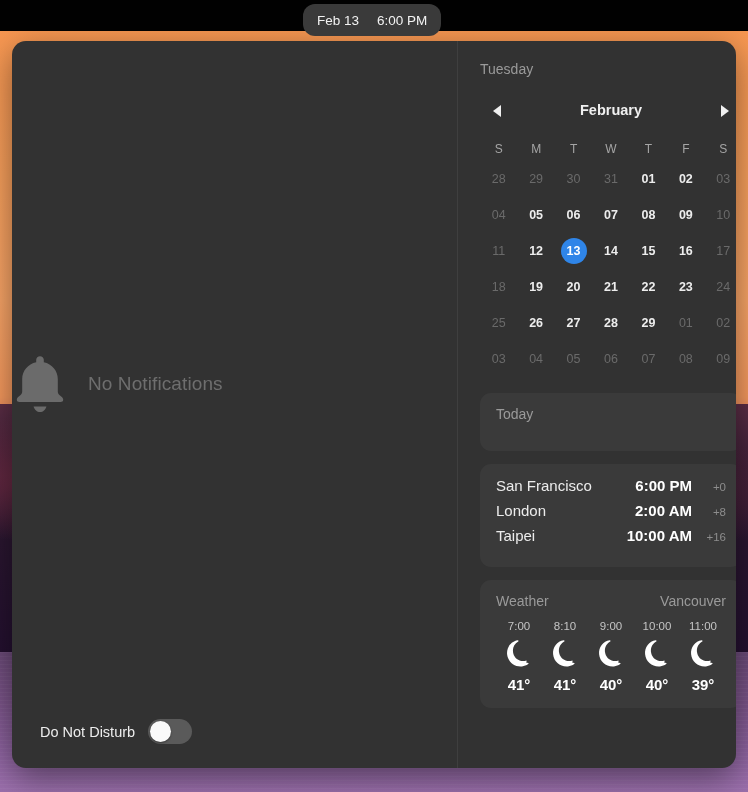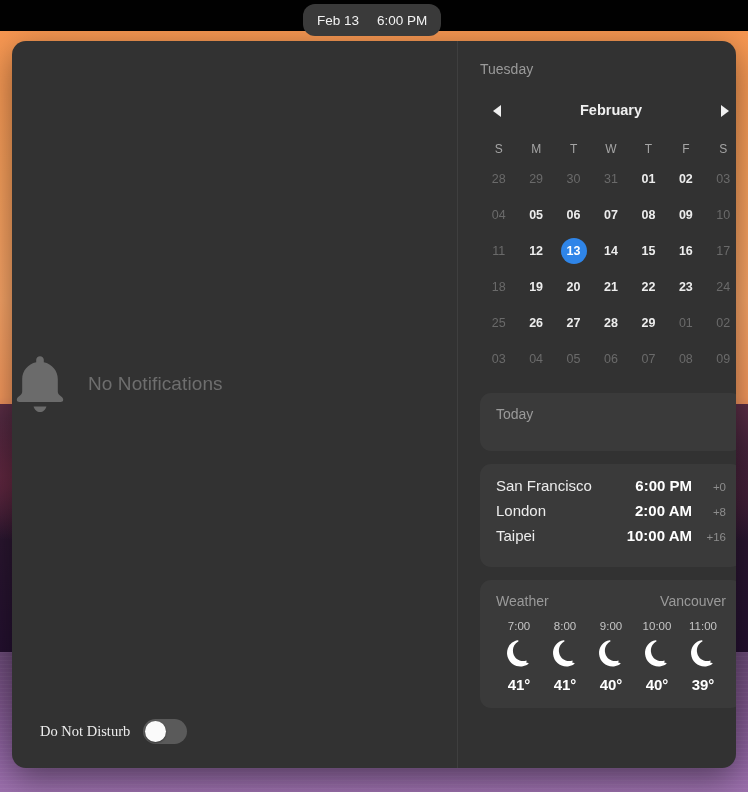--- a/index.html
+++ b/index.html
@@ -77,21 +77,21 @@
     position:relative; width:56px; height:62px;
   }
   .bell svg { display:block; }
   #no-notif-label {
     color:#6e6e6e; font-size:19px; letter-spacing:.1px;
   }
   #dnd-row {
     position:absolute; left:28px; bottom:24px;
     display:flex; align-items:center; gap:13px;
   }
-  #dnd-label { color:#ededed; font-size:14.5px;font-family:Liberation Serif, serif; }
+  #dnd-label { color:#ededed; font-size:14.5px; }
   .switch {
     width:44px; height:25px; border-radius:13px;
     background:#5a5a5a; position:relative;
     cursor:pointer;
   }
   .switch .knob {
     position:absolute; top:2px; left:2px;
     width:21px; height:21px; border-radius:50%;
     background:#fafafa;
     box-shadow:0 1px 2px rgba(0,0,0,.4);
@@ -413,21 +413,21 @@
           <div class="wx-col">
             <div class="wx-time">7:00</div>
             <div class="wx-icon">
               <svg width="30" height="30" viewBox="0 0 30 30" aria-hidden="true">
                 <path fill="#ffffff" d="M22.5 21.4c-5.7 2.1-11.7-1.1-13.2-6.9C8 9.6 10.1 4.9 14.2 2.6c.7-.4.3-1.4-.5-1.3C7.2 2.2 2.4 8.3 3.1 15.3c.7 7.5 7.4 13 14.9 12.2 2.3-.3 4.4-1.1 6.2-2.4.7-.5.3-1.6-.5-1.4-.4.1-.8.3-1.2.4z"></path>
               </svg>
             </div>
             <div class="wx-temp">41°</div>
           </div>
           <div class="wx-col">
-            <div class="wx-time">8:00</div>
+            <div class="wx-time">8:10</div>
             <div class="wx-icon">
               <svg width="30" height="30" viewBox="0 0 30 30" aria-hidden="true">
                 <path fill="#ffffff" d="M22.5 21.4c-5.7 2.1-11.7-1.1-13.2-6.9C8 9.6 10.1 4.9 14.2 2.6c.7-.4.3-1.4-.5-1.3C7.2 2.2 2.4 8.3 3.1 15.3c.7 7.5 7.4 13 14.9 12.2 2.3-.3 4.4-1.1 6.2-2.4.7-.5.3-1.6-.5-1.4-.4.1-.8.3-1.2.4z"></path>
               </svg>
             </div>
             <div class="wx-temp">41°</div>
           </div>
           <div class="wx-col">
             <div class="wx-time">9:00</div>
             <div class="wx-icon">

